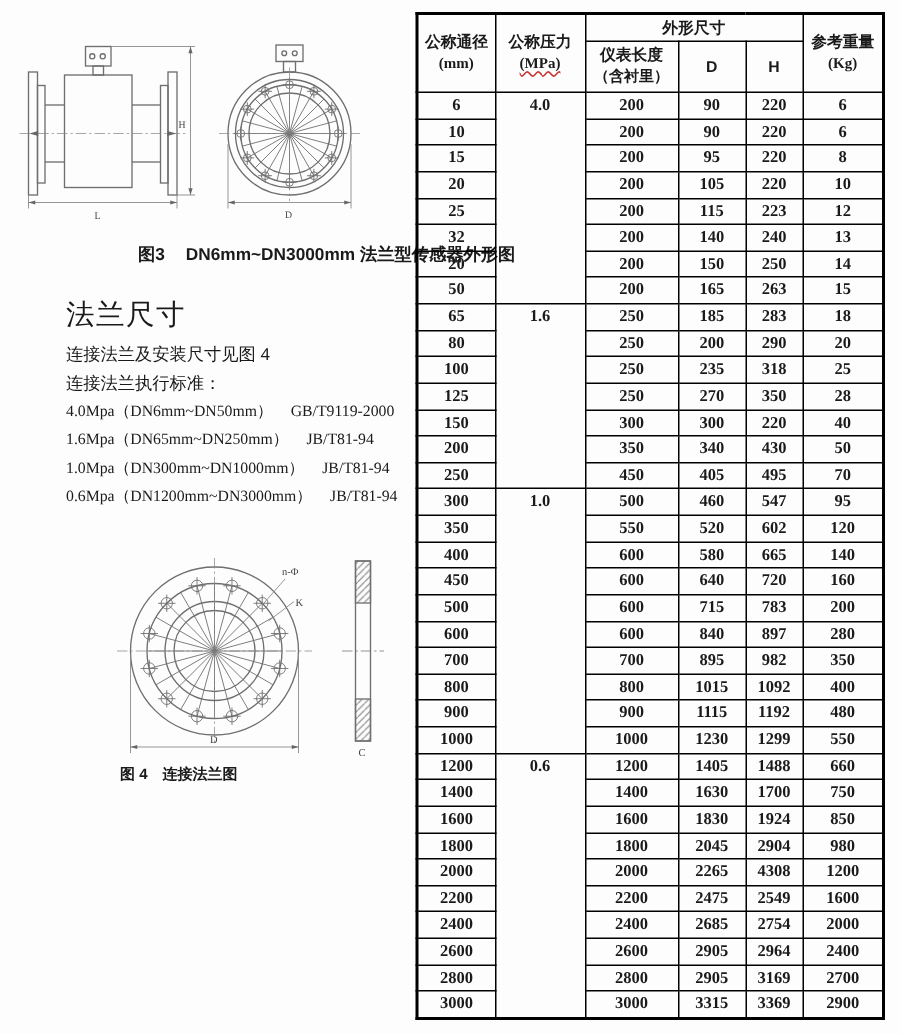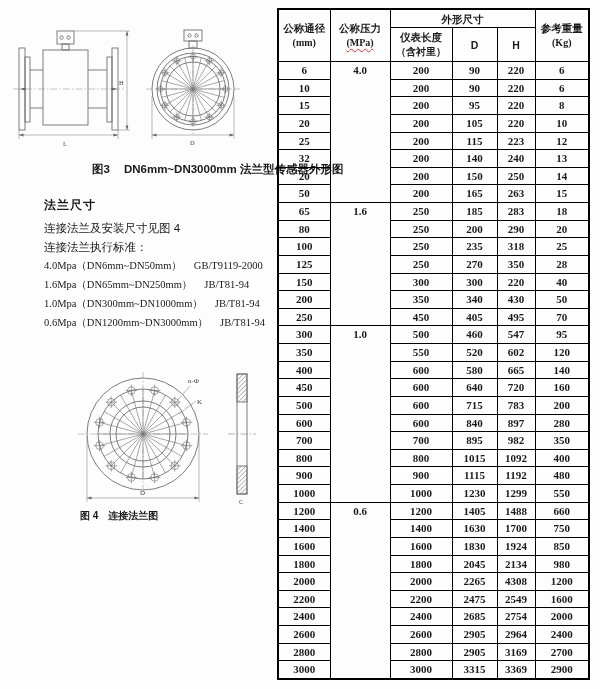--- a/index.html
+++ b/index.html
@@ -11,21 +11,21 @@
   .fig4-svg{position:absolute;left:0;top:352px;}
   svg text{font-family:"Liberation Serif",serif;fill:#444;}
 
   .fig3-caption{position:absolute;left:44px;top:162px;font-size:11.5px;font-weight:600;white-space:nowrap;}
   .fig3-caption .fig-no{margin-right:14px;margin-left:48px;}
   .fig4-caption{position:absolute;left:80px;top:509px;font-size:10px;font-weight:bold;white-space:nowrap;}
   .fig4-caption .fig-no{margin-right:10px;}
 
   
   .flange-text{position:absolute;left:44px;top:197px;width:230px;}
-  .flange-heading{font-size:12px;font-weight:bold;margin:0 0 8px 0;letter-spacing:1px;}
+  .flange-heading{font-size:19px;font-weight:normal;margin:0 0 8px 0;letter-spacing:1px;}
   .flange-line{font-size:11.5px;line-height:13px;margin:0 0 6px 0;white-space:nowrap;}
   .std-line{font-size:10.5px;line-height:11px;margin:0 0 8px 0;display:flex;gap:12px;white-space:nowrap;font-family:"Liberation Serif",serif;}
 
   
   .table-wrap{position:absolute;left:277px;top:8px;}
   table{border-collapse:collapse;table-layout:fixed;width:311px;border:2px solid #000;font-family:"Liberation Serif",serif;}
   col.c1{width:52px;}col.c2{width:60px;}col.c3{width:62px;}col.c4{width:45px;}col.c5{width:38px;}col.c6{width:54px;}
   th,td{border:1px solid #000;text-align:center;padding:0;overflow:hidden;}
   thead th{font-size:10.5px;font-weight:bold;line-height:12px;font-family:"Liberation Sans",sans-serif;}
   .hrow1 th{height:17px;}
@@ -532,21 +532,21 @@
             <td>1600</td>
             <td>1600</td>
             <td>1830</td>
             <td>1924</td>
             <td>850</td>
           </tr>
           <tr>
             <td>1800</td>
             <td>1800</td>
             <td>2045</td>
-            <td>2134</td>
+            <td>2904</td>
             <td>980</td>
           </tr>
           <tr>
             <td>2000</td>
             <td>2000</td>
             <td>2265</td>
             <td>4308</td>
             <td>1200</td>
           </tr>
           <tr>

